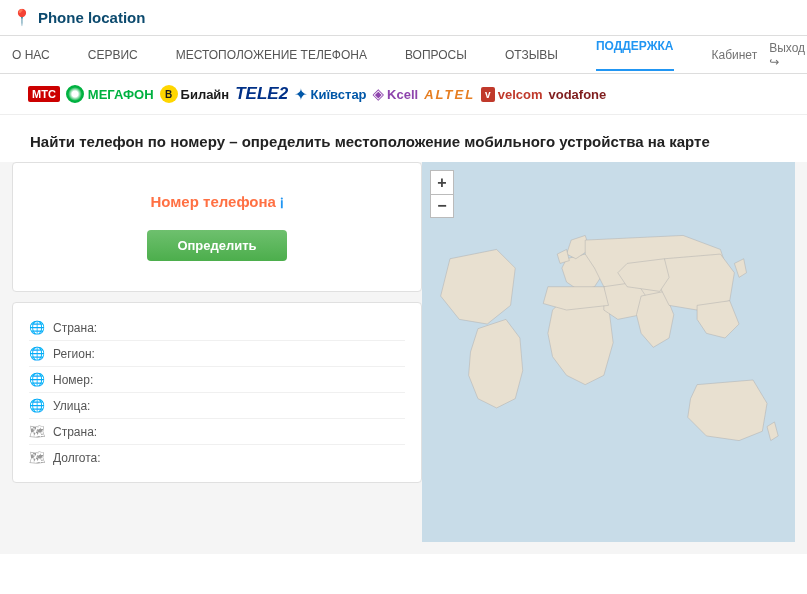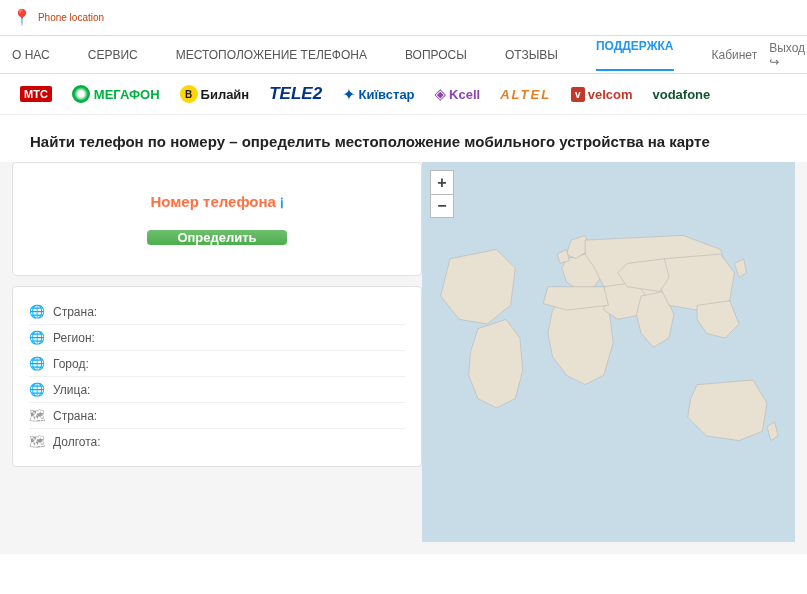--- a/index.html
+++ b/index.html
@@ -17,23 +17,23 @@
     #header-left {
       display: flex;
       align-items: center;
       gap: 6px;
     }
     #header-logo-icon {
       color: #4a90d9;
       font-size: 16px;
     }
     #header-title {
-      font-size: 10px;
-      font-weight: normal;
-      color: #c2410c;
+      font-size: 15px;
+      font-weight: bold;
+      color: #0c4a6e;
     }
     #header-right {
       display: flex;
       align-items: center;
       gap: 12px;
       font-size: 12px;
       color: #555;
     }
     #header-google {
       display: flex;
@@ -80,39 +80,39 @@
       height: 12px;
       background: #cc0000;
       display: inline-block;
       vertical-align: middle;
     }
 
     
     #carriers {
       display: flex;
       align-items: center;
-      padding: 10px 20px;
+      padding: 10px 28px;
       border-bottom: 1px solid #eee;
-      gap: 20px;
+      gap: 6px;
       background: #fff;
       overflow: hidden;
     }
     .carrier {
       font-weight: bold;
       font-size: 13px;
       white-space: nowrap;
     }
     .carrier-megafon { color: #00b140; }
     .carrier-beeline { color: #ffd600; }
     .carrier-tele2 { color: #003087; font-size: 17px; font-style: italic; }
     .carrier-kyivstar { color: #0057a8; }
     .carrier-kcell { color: #8e44ad; }
     .carrier-altel { color: #e67e22; font-style: italic; }
     .carrier-velcom { color: #c0392b; }
-    .carrier-vodafone { color: #14532d; }
+    .carrier-vodafone { color: #7f1d1d; }
 
     
     #page-title-bar {
       padding: 18px 30px 12px;
       background: #fff;
     }
     #page-title {
       font-size: 15px;
       font-weight: bold;
       color: #222;
@@ -181,21 +181,21 @@
       font-size: 12px;
       width: 165px;
       color: #333;
     }
 
     #determine-btn {
       background: linear-gradient(to bottom, #6ec06e, #4cae4c);
       color: #fff;
       border: none;
       border-radius: 4px;
-      padding: 0 30px;
+      padding: 8px 30px;
       font-size: 13px;
       font-weight: bold;
       cursor: pointer;
     }
 
     #result-card {
       background: #fff;
       border: 1px solid #e0e0e0;
       border-radius: 4px;
       padding: 12px 16px;
@@ -366,21 +366,21 @@
         <span class="result-label">Страна:</span>
         <span class="result-value"></span>
       </div>
       <div class="result-row">
         <span class="result-icon">🌐</span>
         <span class="result-label">Регион:</span>
         <span class="result-value"></span>
       </div>
       <div class="result-row">
         <span class="result-icon">🌐</span>
-        <span class="result-label">Город:</span>
+        <span class="result-label">Номер:</span>
         <span class="result-value"></span>
       </div>
       <div class="result-row">
         <span class="result-icon">🌐</span>
         <span class="result-label">Улица:</span>
         <span class="result-value"></span>
       </div>
       <div class="result-row">
         <span class="result-icon">🗺</span>
         <span class="result-label">Страна:</span>

